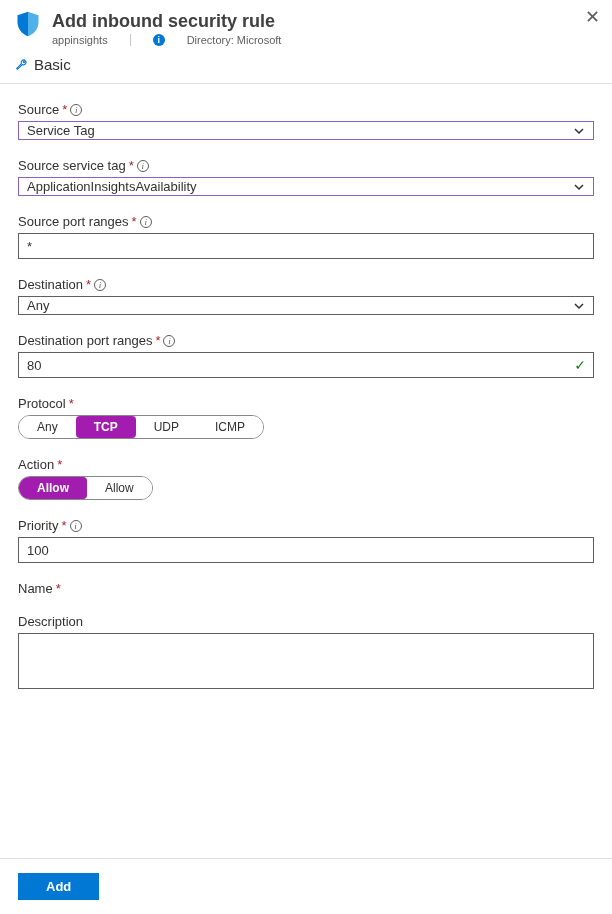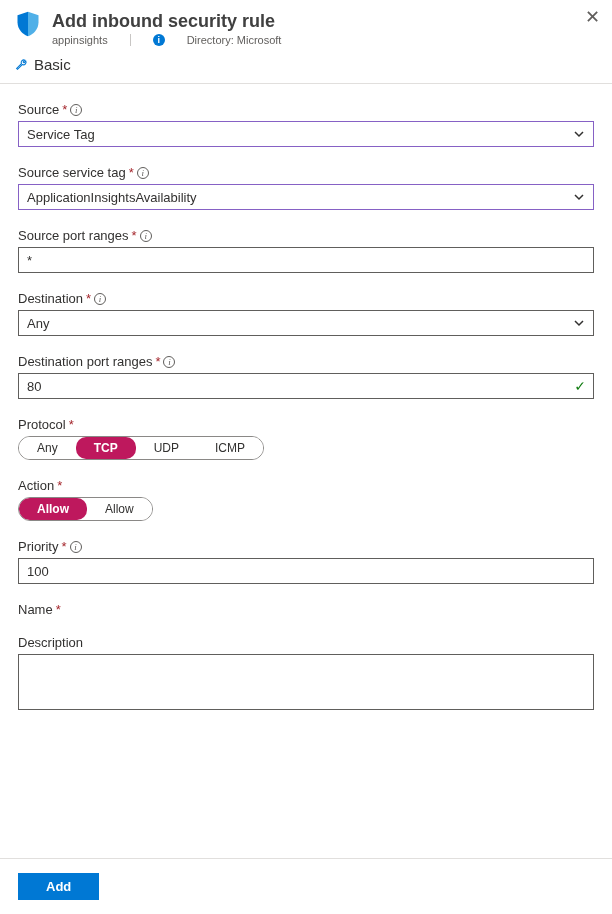--- a/index.html
+++ b/index.html
@@ -119,21 +119,21 @@
       font-size: 13px;
       font-family: inherit;
       padding: 5px 8px;
       background: #fff;
       color: #323130;
     }
     .select {
       display: flex;
       align-items: center;
       justify-content: space-between;
-      height: 26px;
+      height: 19px;
       cursor: pointer;
     }
     .select.purple { border-color: #8661c5; }
     .text-input { height: 26px; }
     .text-input.valid { }
     .input-wrap { position: relative; }
     .check-icon {
       position: absolute;
       right: 8px;
       top: 50%;
@@ -159,24 +159,24 @@
     .pill {
       padding: 0 18px;
       font-size: 12px;
       display: flex;
       align-items: center;
       cursor: pointer;
       color: #323130;
       background: #fff;
     }
     .pill.selected {
-      background: #be185d;
+      background: #a21caf;
       color: #fff;
       font-weight: 600;
-      border-radius: 10px;
+      border-radius: 4px;
     }
     .footer {
       position: absolute;
       bottom: 0;
       left: 0;
       right: 0;
       border-top: 1px solid #e1dfdd;
       padding: 14px 18px;
     }
     .add-btn {

